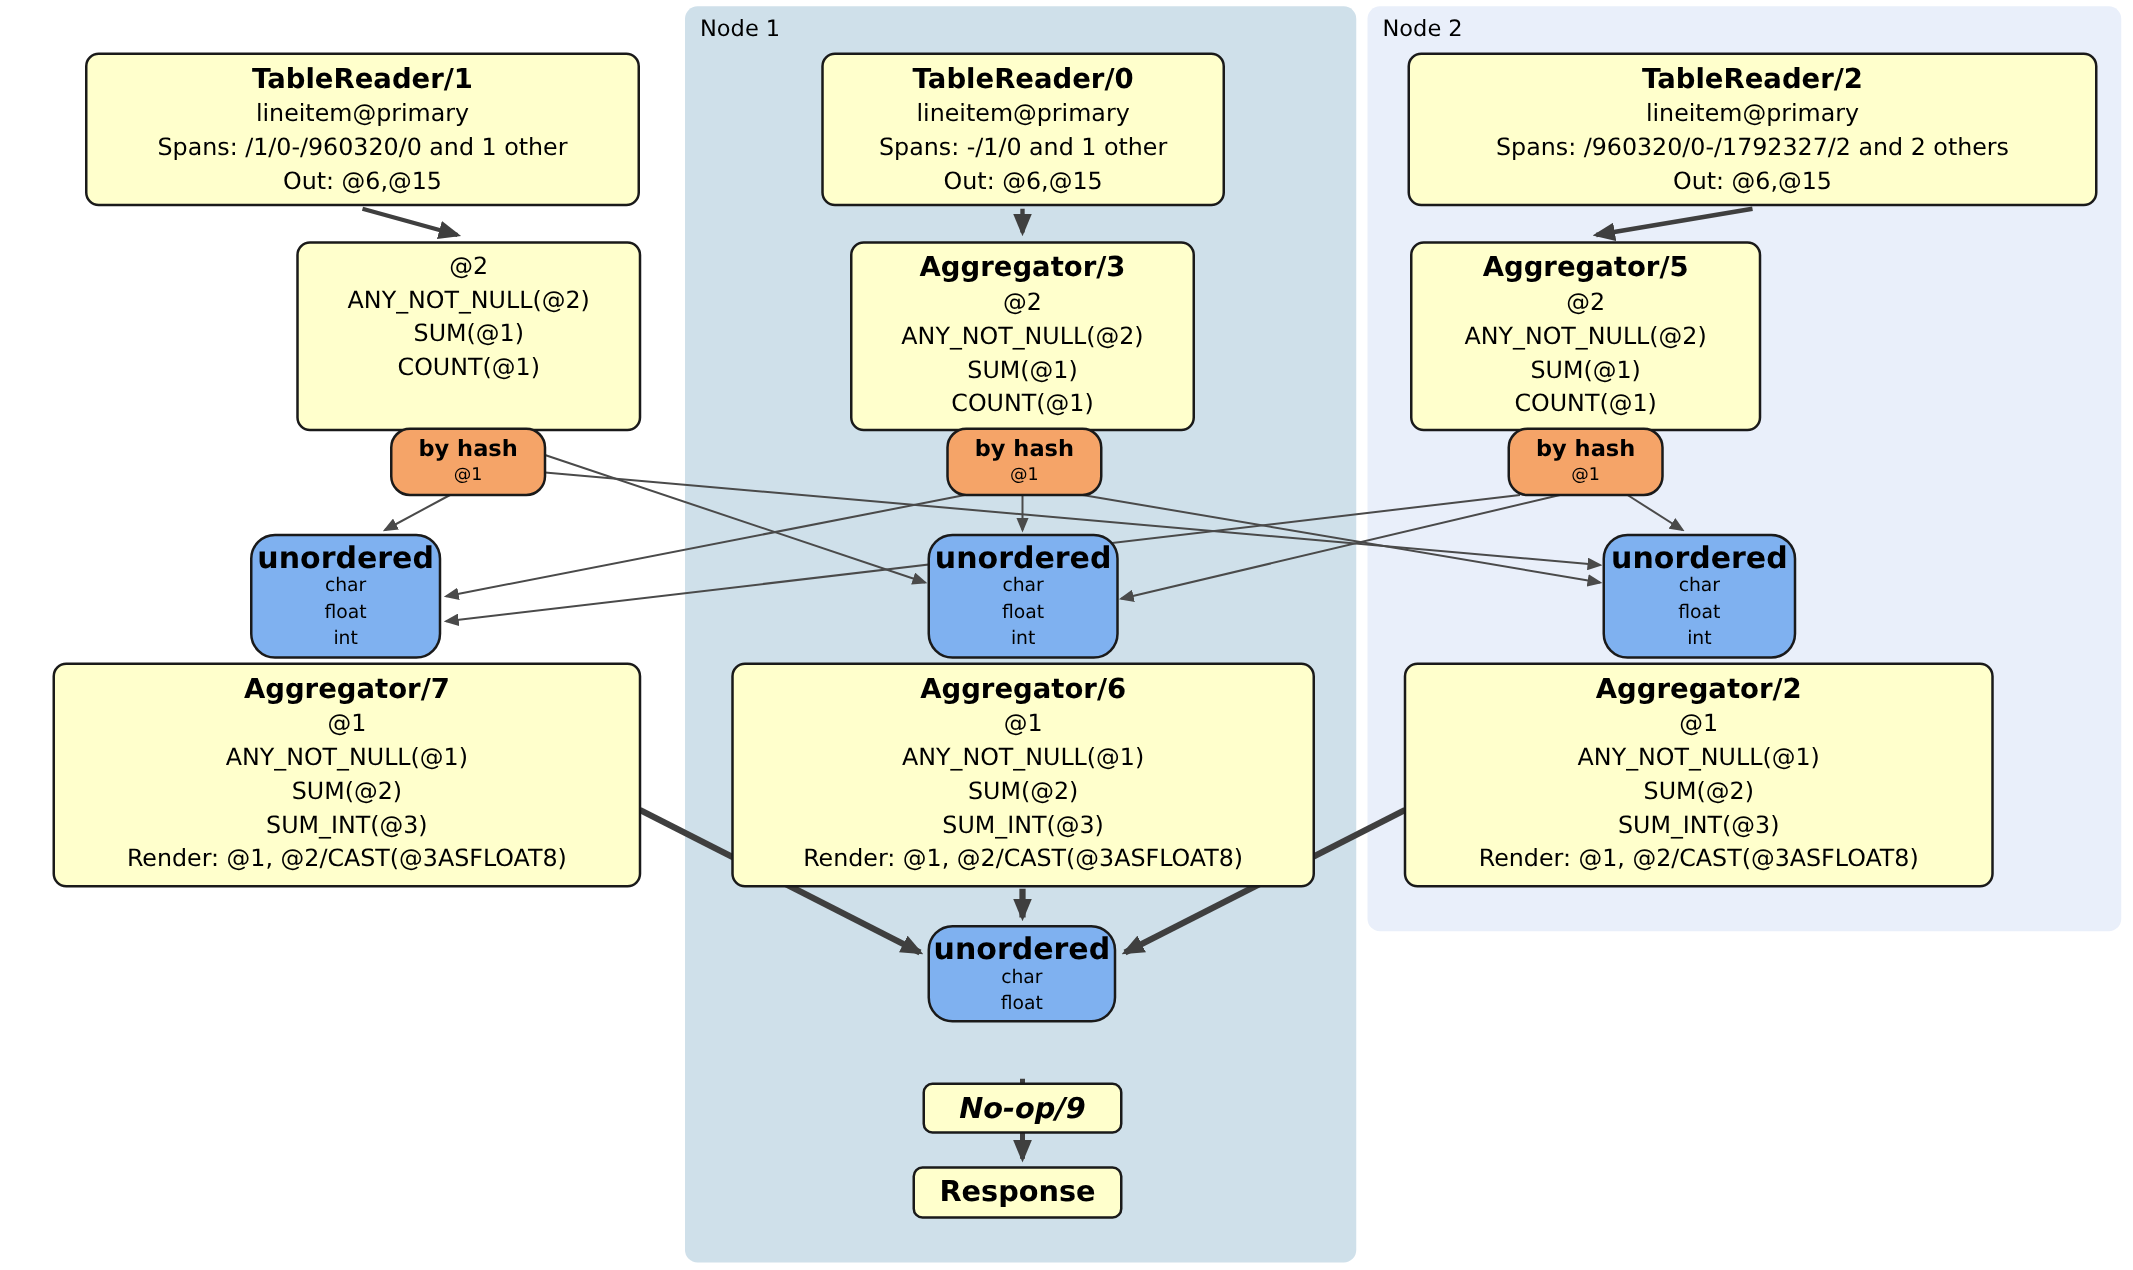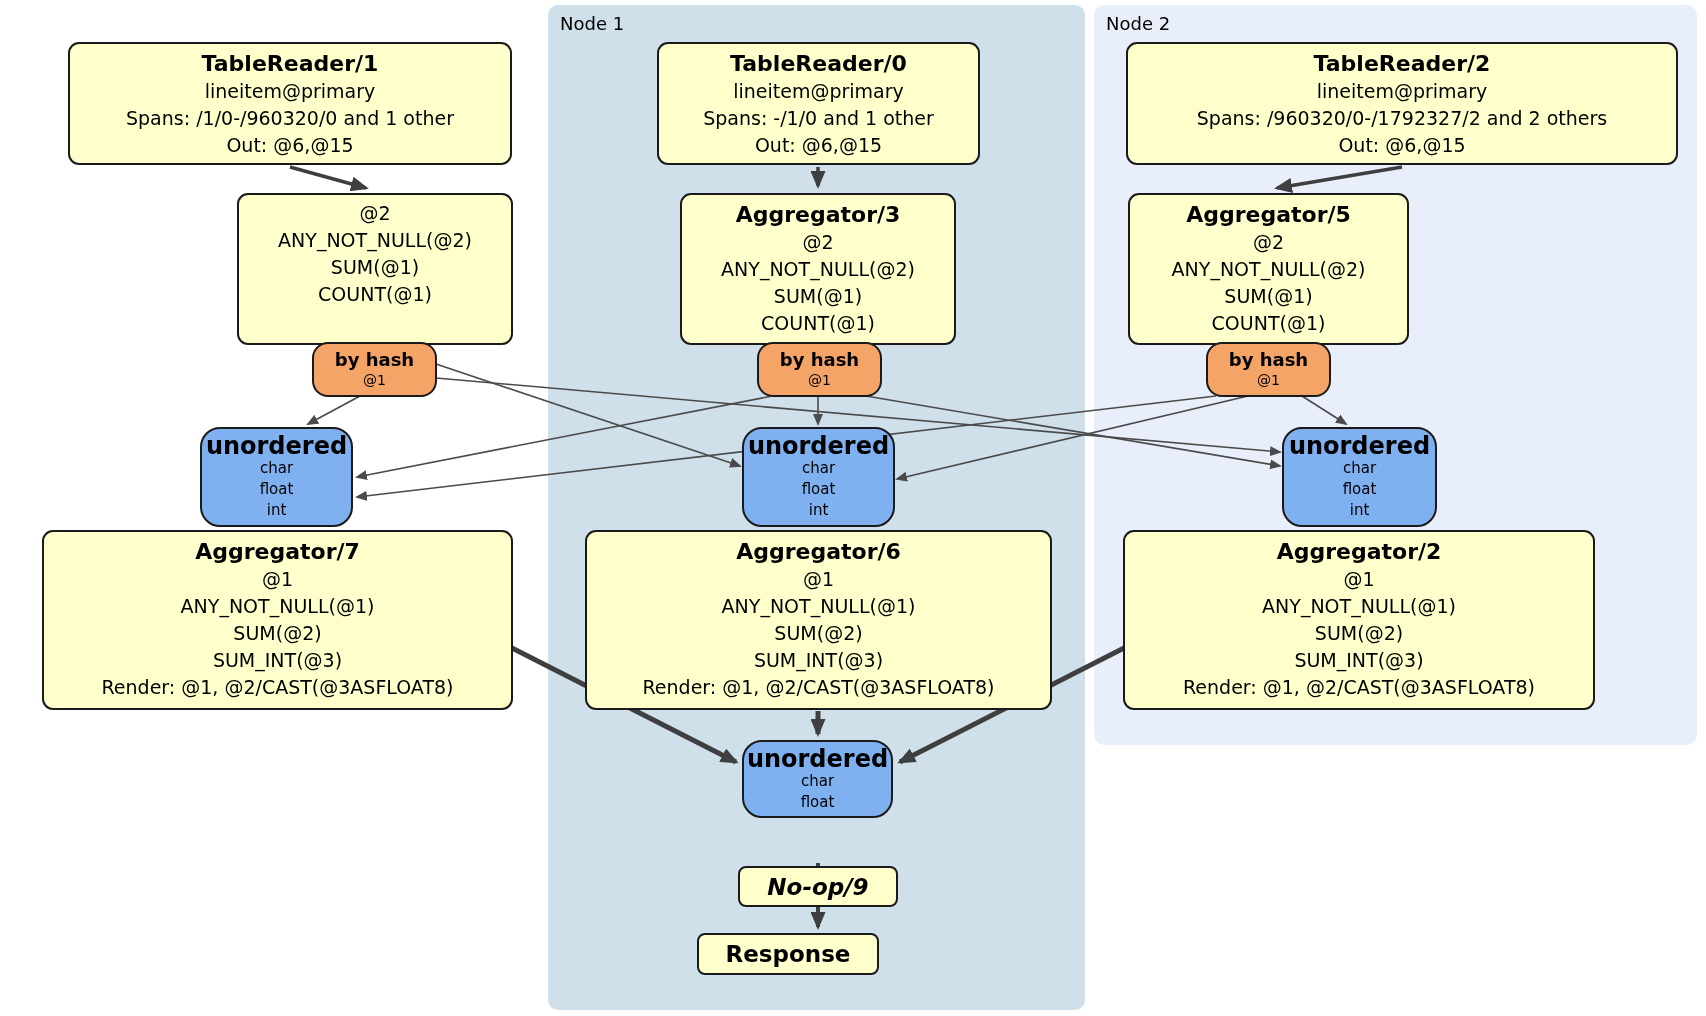--- a/index.html
+++ b/index.html
@@ -189,15 +189,15 @@
     <div class="line">SUM_INT(@3)</div>
     <div class="line">Render: @1, @2/CAST(@3ASFLOAT8)</div>
   </div>
 
   <div class="sync" style="left:742px; top:740px; width:151px; height:78px;">
     <div class="title">unordered</div>
     <div class="line">char</div>
     <div class="line">float</div>
   </div>
   <div class="small-proc" style="left:738px; top:866px; width:160px; height:41px;font-style:italic;">No-op/9</div>
-  <div class="small-proc" style="left:697px; top:933px; width:182px; height:42px;">Response</div>
+  <div class="small-proc" style="left:730px; top:933px; width:168px; height:42px;">Response</div>
 
 </div>
 
 </body></html>

